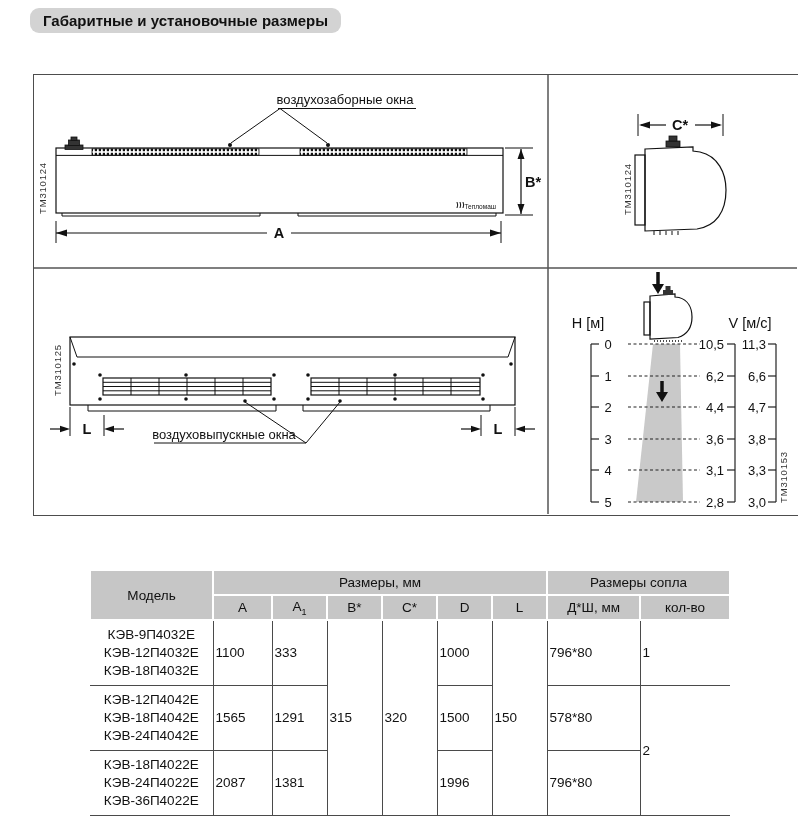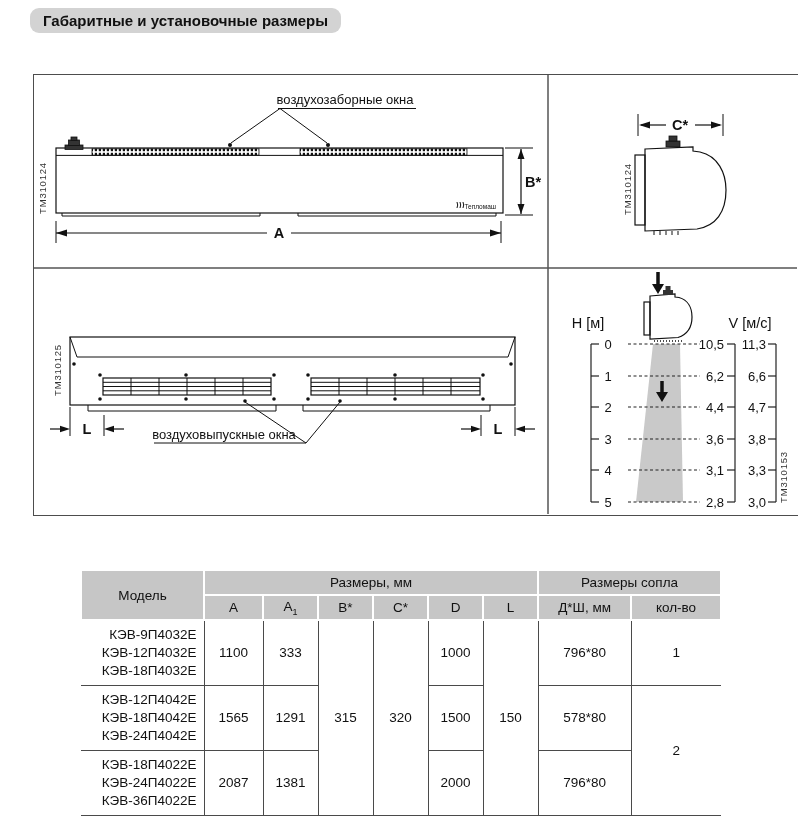--- a/index.html
+++ b/index.html
@@ -15,26 +15,26 @@
   .dim{font-size:14.5px;font-weight:bold;}
   .tmcode{font-size:9.5px;fill:#333;letter-spacing:0.8px;}
   .axlabel{font-size:14.5px;}
   .val{font-size:13px;}
   .ln{stroke:#111;stroke-width:1.2;fill:none;}
   .thin{stroke:#111;stroke-width:1;fill:none;}
   .divider{stroke:#555;stroke-width:1.5;}
   .arrow{fill:#111;stroke:none;}
   .brk{stroke:#222;stroke-width:1.2;fill:none;}
 
-  .dim-table{position:absolute;left:80px;top:569px;width:640px;border-collapse:collapse;
+  .dim-table{position:absolute;left:89px;top:569px;width:640px;border-collapse:collapse;
           table-layout:fixed;font-size:13.5px;}
   .dim-table th{background:#c6c6c6;border:2px solid #fff;font-weight:normal;
           padding:2px 2px;height:19px;text-align:center;}
-  .dim-table td{border:1.4px solid #4a4a4a;text-align:center;vertical-align:middle;padding:2px;}
-  .dim-table td.model-cell{text-align:right;padding:5px 7px;border-left:none;line-height:1.33;}
+  .dim-table td{border:1.4px solid #4a4a4a;text-align:left;vertical-align:middle;padding:2px;}
+  .dim-table td.model-cell{text-align:center;padding:5px 7px;border-left:none;line-height:1.33;}
   .dim-table tbody tr.first td{border-top:none;}
   .dim-table td.open-right{border-right:none;}
   .dim-table sub{font-size:9px;}
   .footnotes{position:absolute;left:81px;top:792px;font-size:13.5px;line-height:16.5px;}
 </style>
 </head>
 <body>
 
 <div class="canvas">
 
@@ -361,20 +361,20 @@
         <td rowspan="2" class="open-right">2</td>
       </tr>
       <tr>
         <td class="model-cell">
           <div>КЭВ-18П4022Е</div>
           <div>КЭВ-24П4022Е</div>
           <div>КЭВ-36П4022Е</div>
         </td>
         <td>2087</td>
         <td>1381</td>
-        <td>2000</td>
+        <td>1996</td>
         <td>796*80</td>
       </tr>
     </tbody>
   </table>
 
 
 </div>
 
 </body></html>

